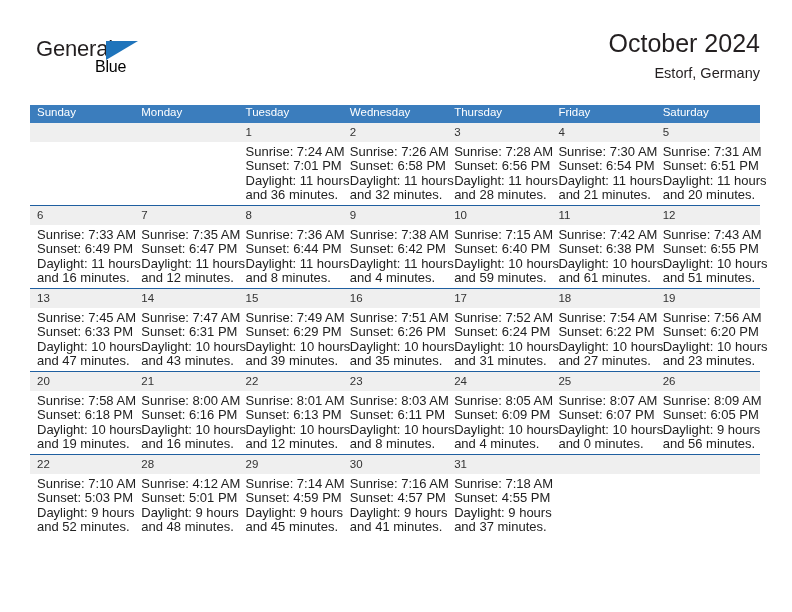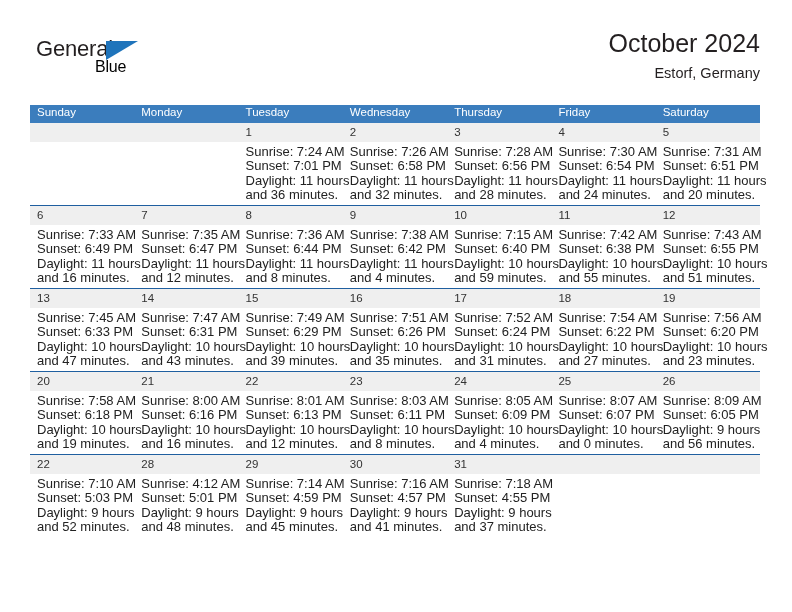--- a/index.html
+++ b/index.html
@@ -206,21 +206,21 @@
               <div>Daylight: 11 hours</div>
               <div>and 28 minutes.</div>
             </div>
           </td>
           <td>
             <div class="daynum">4</div>
             <div class="details">
               <div>Sunrise: 7:30 AM</div>
               <div>Sunset: 6:54 PM</div>
               <div>Daylight: 11 hours</div>
-              <div>and 24 minutes.</div>
+              <div>and 21 minutes.</div>
             </div>
           </td>
           <td>
             <div class="daynum">5</div>
             <div class="details">
               <div>Sunrise: 7:31 AM</div>
               <div>Sunset: 6:51 PM</div>
               <div>Daylight: 11 hours</div>
               <div>and 20 minutes.</div>
             </div>
@@ -271,21 +271,21 @@
               <div>Daylight: 10 hours</div>
               <div>and 59 minutes.</div>
             </div>
           </td>
           <td>
             <div class="daynum">11</div>
             <div class="details">
               <div>Sunrise: 7:42 AM</div>
               <div>Sunset: 6:38 PM</div>
               <div>Daylight: 10 hours</div>
-              <div>and 55 minutes.</div>
+              <div>and 61 minutes.</div>
             </div>
           </td>
           <td>
             <div class="daynum">12</div>
             <div class="details">
               <div>Sunrise: 7:43 AM</div>
               <div>Sunset: 6:55 PM</div>
               <div>Daylight: 10 hours</div>
               <div>and 51 minutes.</div>
             </div>

